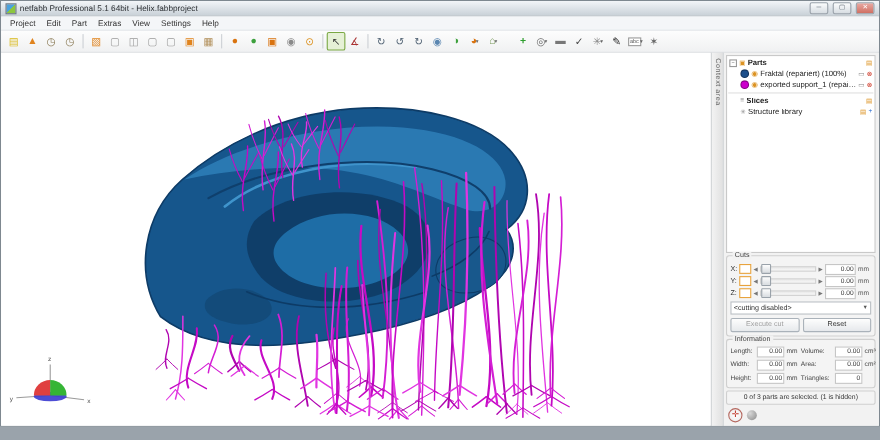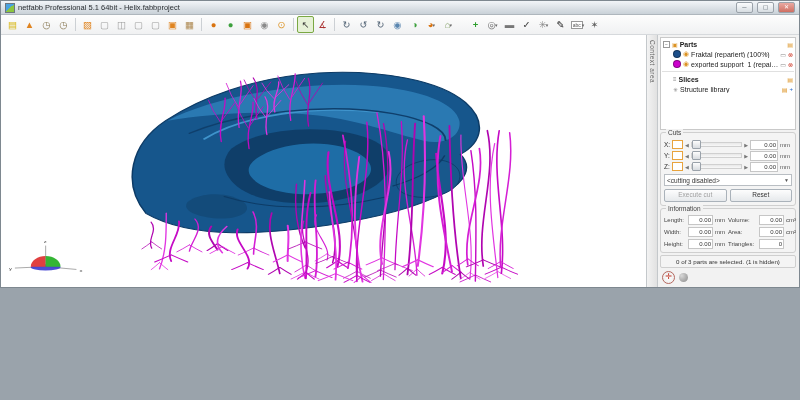--- a/index.html
+++ b/index.html
@@ -1,17 +1,17 @@
 <!DOCTYPE html>
 <html><head>
 <meta charset="utf-8">
 <style>
   html,body{margin:0;padding:0;}
   body{width:800px;height:400px;overflow:hidden;font-family:"Liberation Sans",sans-serif;background:#9aa3ab;}
-  .window{width:800px;height:288px;box-sizing:border-box;border:1px solid #7e8890;display:flex;flex-direction:column;background:#fff;}
+  .window{width:800px;height:388px;box-sizing:border-box;border:1px solid #7e8890;display:flex;flex-direction:column;background:#fff;}
   
   .titlebar{height:13px;background:linear-gradient(#f2f5f8,#c9d1d8);display:flex;align-items:center;padding:0 4px;gap:3px;border-bottom:1px solid #aeb6bd;flex:0 0 auto;}
   .app-icon{width:8px;height:8px;background:linear-gradient(135deg,#4aa3df 50%,#8cc63f 50%);border:1px solid #6b7680;flex:0 0 auto;}
   .title-text{font-size:7.5px;color:#2b2f33;white-space:nowrap;flex:1;}
   .win-btn{width:15px;height:9px;border:1px solid #9aa2aa;border-radius:2px;background:linear-gradient(#fbfcfd,#d7dde2);font-size:6px;line-height:8px;text-align:center;color:#55606a;margin-left:1px;}
   .win-btn.close{background:linear-gradient(#e9a9a2,#cf6f62);color:#fff;}
   
   .menubar{height:12px;background:#f4f6f8;border-bottom:1px solid #dfe3e6;display:flex;align-items:center;padding-left:3px;flex:0 0 auto;}
   .menu-item{font-size:7.5px;color:#333;padding:1px 5px;}
   
@@ -70,20 +70,29 @@
 <div class="window">
 
   <div class="titlebar">
     <div class="app-icon"></div>
     <div class="title-text">netfabb Professional 5.1 64bit - Helix.fabbproject</div>
     <div class="win-btn">─</div>
     <div class="win-btn">▢</div>
     <div class="win-btn close">✕</div>
   </div>
 
+  <div class="menubar" id="menubar">
+      <div class="menu-item">Project</div>
+      <div class="menu-item">Edit</div>
+      <div class="menu-item">Part</div>
+      <div class="menu-item">Extras</div>
+      <div class="menu-item">View</div>
+      <div class="menu-item">Settings</div>
+      <div class="menu-item">Help</div>
+    </div>
 
   <div class="toolbar" id="toolbar">
       <div class="tb-icon">
         <span class="g" style="color: rgb(216, 184, 26);">▤</span>
       </div>
       <div class="tb-icon">
         <span class="g" style="color: rgb(224, 132, 31);">▲</span>
       </div>
       <div class="tb-icon">
         <span class="g" style="color: rgb(138, 122, 85);">◷</span>

